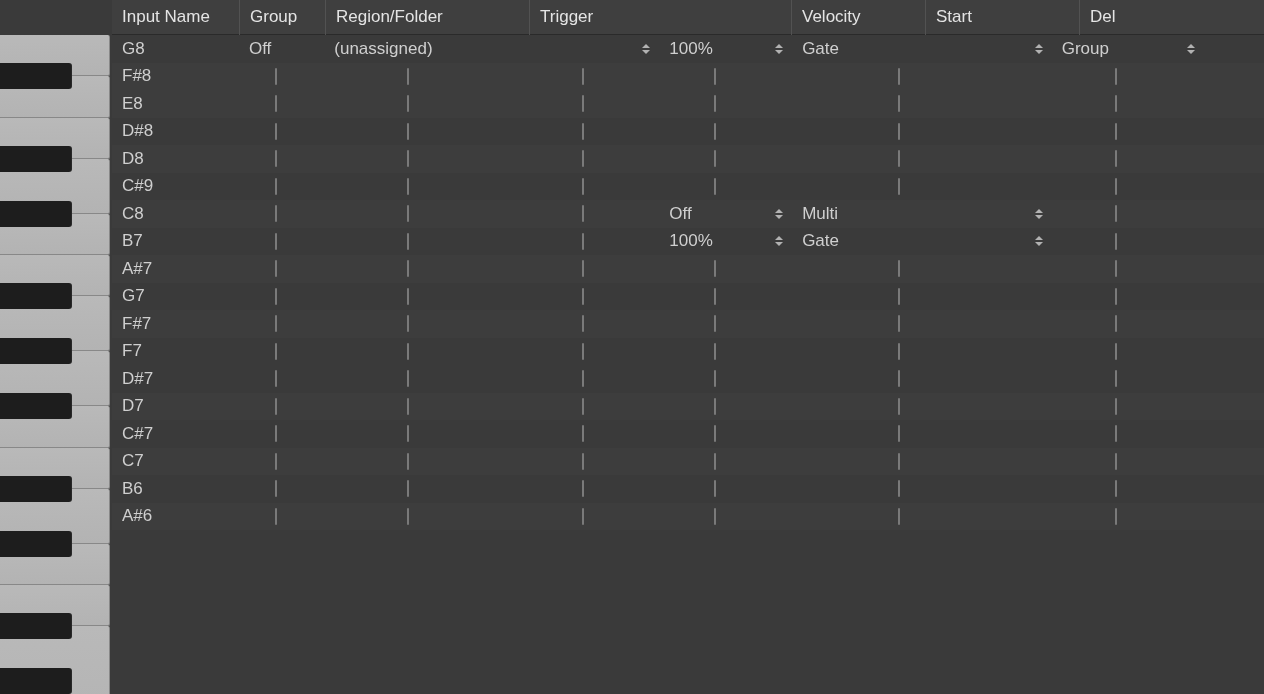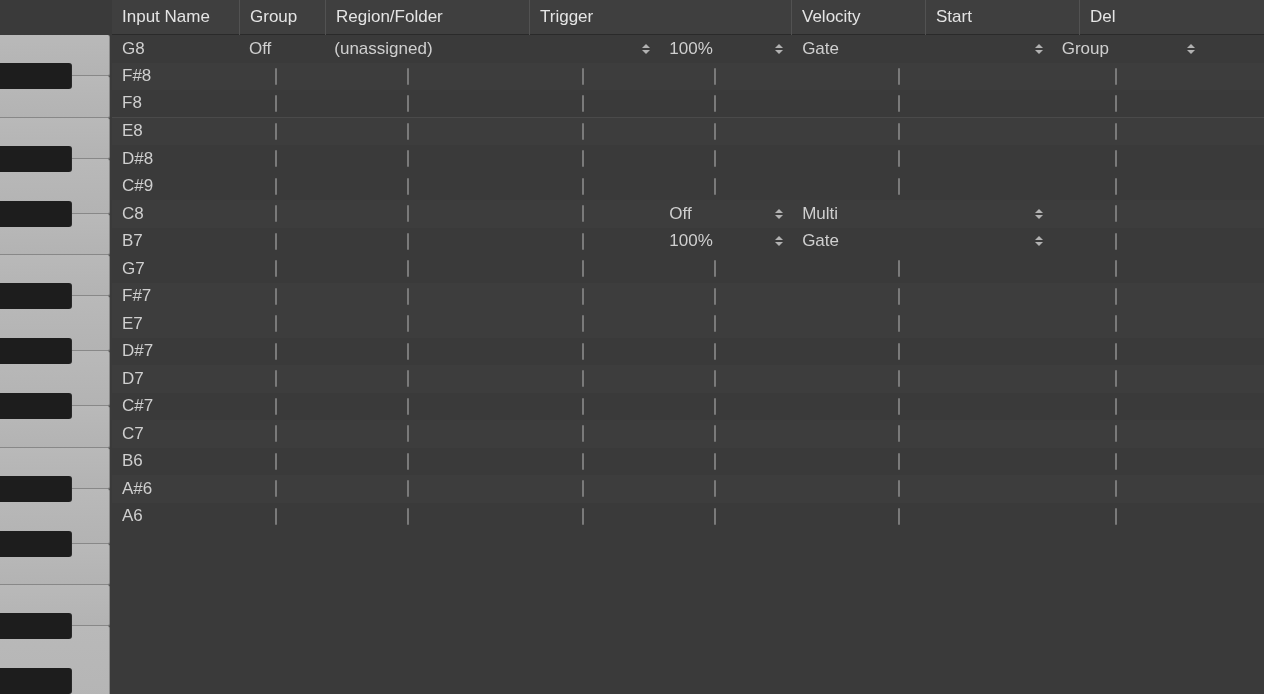--- a/index.html
+++ b/index.html
@@ -224,44 +224,20 @@
             <div class="sep" style="margin-left: 40%;"></div>
           </div>
           <div class="cell c-trigger" style="justify-content: flex-start;">
             <div class="sep" style="margin-left: 40%;"></div>
           </div>
           <div class="cell c-start" style="justify-content: flex-start;">
             <div class="sep" style="margin-left: 40%;"></div>
           </div>
           <div class="cell c-del"></div>
         </div>
-        <div class="row group-sep">
-          <div class="cell c-input">
-            <span>F8</span>
-          </div>
-          <div class="cell c-group" style="justify-content: flex-start;">
-            <div class="sep" style="margin-left: 40%;"></div>
-          </div>
-          <div class="cell c-region" style="justify-content: flex-start;">
-            <div class="sep" style="margin-left: 40%;"></div>
-          </div>
-          <div class="cell c-trans" style="justify-content: flex-start;">
-            <div class="sep" style="margin-left: 40%;"></div>
-          </div>
-          <div class="cell c-velo" style="justify-content: flex-start;">
-            <div class="sep" style="margin-left: 40%;"></div>
-          </div>
-          <div class="cell c-trigger" style="justify-content: flex-start;">
-            <div class="sep" style="margin-left: 40%;"></div>
-          </div>
-          <div class="cell c-start" style="justify-content: flex-start;">
-            <div class="sep" style="margin-left: 40%;"></div>
-          </div>
-          <div class="cell c-del"></div>
-        </div>
         <div class="row alt">
           <div class="cell c-input">
             <span>E8</span>
           </div>
           <div class="cell c-group" style="justify-content: flex-start;">
             <div class="sep" style="margin-left: 40%;"></div>
           </div>
           <div class="cell c-region" style="justify-content: flex-start;">
             <div class="sep" style="margin-left: 40%;"></div>
           </div>
@@ -275,20 +251,44 @@
             <div class="sep" style="margin-left: 40%;"></div>
           </div>
           <div class="cell c-start" style="justify-content: flex-start;">
             <div class="sep" style="margin-left: 40%;"></div>
           </div>
           <div class="cell c-del"></div>
         </div>
         <div class="row">
           <div class="cell c-input">
             <span>D#8</span>
+          </div>
+          <div class="cell c-group" style="justify-content: flex-start;">
+            <div class="sep" style="margin-left: 40%;"></div>
+          </div>
+          <div class="cell c-region" style="justify-content: flex-start;">
+            <div class="sep" style="margin-left: 40%;"></div>
+          </div>
+          <div class="cell c-trans" style="justify-content: flex-start;">
+            <div class="sep" style="margin-left: 40%;"></div>
+          </div>
+          <div class="cell c-velo" style="justify-content: flex-start;">
+            <div class="sep" style="margin-left: 40%;"></div>
+          </div>
+          <div class="cell c-trigger" style="justify-content: flex-start;">
+            <div class="sep" style="margin-left: 40%;"></div>
+          </div>
+          <div class="cell c-start" style="justify-content: flex-start;">
+            <div class="sep" style="margin-left: 40%;"></div>
+          </div>
+          <div class="cell c-del"></div>
+        </div>
+        <div class="row alt">
+          <div class="cell c-input">
+            <span>D8</span>
           </div>
           <div class="cell c-group" style="justify-content: flex-start;">
             <div class="sep" style="margin-left: 40%;"></div>
           </div>
           <div class="cell c-region" style="justify-content: flex-start;">
             <div class="sep" style="margin-left: 40%;"></div>
           </div>
           <div class="cell c-trans" style="justify-content: flex-start;">
             <div class="sep" style="margin-left: 40%;"></div>
           </div>
@@ -372,20 +372,44 @@
           </div>
           <div class="cell c-trigger">
             <span>Gate</span>
             <span class="spinner"></span>
           </div>
           <div class="cell c-start" style="justify-content: flex-start;">
             <div class="sep" style="margin-left: 40%;"></div>
           </div>
           <div class="cell c-del"></div>
         </div>
+        <div class="row alt">
+          <div class="cell c-input">
+            <span>A#7</span>
+          </div>
+          <div class="cell c-group" style="justify-content: flex-start;">
+            <div class="sep" style="margin-left: 40%;"></div>
+          </div>
+          <div class="cell c-region" style="justify-content: flex-start;">
+            <div class="sep" style="margin-left: 40%;"></div>
+          </div>
+          <div class="cell c-trans" style="justify-content: flex-start;">
+            <div class="sep" style="margin-left: 40%;"></div>
+          </div>
+          <div class="cell c-velo" style="justify-content: flex-start;">
+            <div class="sep" style="margin-left: 40%;"></div>
+          </div>
+          <div class="cell c-trigger" style="justify-content: flex-start;">
+            <div class="sep" style="margin-left: 40%;"></div>
+          </div>
+          <div class="cell c-start" style="justify-content: flex-start;">
+            <div class="sep" style="margin-left: 40%;"></div>
+          </div>
+          <div class="cell c-del"></div>
+        </div>
         <div class="row">
           <div class="cell c-input">
             <span>G7</span>
           </div>
           <div class="cell c-group" style="justify-content: flex-start;">
             <div class="sep" style="margin-left: 40%;"></div>
           </div>
           <div class="cell c-region" style="justify-content: flex-start;">
             <div class="sep" style="margin-left: 40%;"></div>
           </div>
@@ -420,23 +444,23 @@
             <div class="sep" style="margin-left: 40%;"></div>
           </div>
           <div class="cell c-trigger" style="justify-content: flex-start;">
             <div class="sep" style="margin-left: 40%;"></div>
           </div>
           <div class="cell c-start" style="justify-content: flex-start;">
             <div class="sep" style="margin-left: 40%;"></div>
           </div>
           <div class="cell c-del"></div>
         </div>
-        <div class="row alt">
-          <div class="cell c-input">
-            <span>E7</span>
+        <div class="row">
+          <div class="cell c-input">
+            <span>F7</span>
           </div>
           <div class="cell c-group" style="justify-content: flex-start;">
             <div class="sep" style="margin-left: 40%;"></div>
           </div>
           <div class="cell c-region" style="justify-content: flex-start;">
             <div class="sep" style="margin-left: 40%;"></div>
           </div>
           <div class="cell c-trans" style="justify-content: flex-start;">
             <div class="sep" style="margin-left: 40%;"></div>
           </div>
@@ -567,44 +591,20 @@
             <div class="sep" style="margin-left: 40%;"></div>
           </div>
           <div class="cell c-start" style="justify-content: flex-start;">
             <div class="sep" style="margin-left: 40%;"></div>
           </div>
           <div class="cell c-del"></div>
         </div>
         <div class="row alt">
           <div class="cell c-input">
             <span>A#6</span>
-          </div>
-          <div class="cell c-group" style="justify-content: flex-start;">
-            <div class="sep" style="margin-left: 40%;"></div>
-          </div>
-          <div class="cell c-region" style="justify-content: flex-start;">
-            <div class="sep" style="margin-left: 40%;"></div>
-          </div>
-          <div class="cell c-trans" style="justify-content: flex-start;">
-            <div class="sep" style="margin-left: 40%;"></div>
-          </div>
-          <div class="cell c-velo" style="justify-content: flex-start;">
-            <div class="sep" style="margin-left: 40%;"></div>
-          </div>
-          <div class="cell c-trigger" style="justify-content: flex-start;">
-            <div class="sep" style="margin-left: 40%;"></div>
-          </div>
-          <div class="cell c-start" style="justify-content: flex-start;">
-            <div class="sep" style="margin-left: 40%;"></div>
-          </div>
-          <div class="cell c-del"></div>
-        </div>
-        <div class="row">
-          <div class="cell c-input">
-            <span>A6</span>
           </div>
           <div class="cell c-group" style="justify-content: flex-start;">
             <div class="sep" style="margin-left: 40%;"></div>
           </div>
           <div class="cell c-region" style="justify-content: flex-start;">
             <div class="sep" style="margin-left: 40%;"></div>
           </div>
           <div class="cell c-trans" style="justify-content: flex-start;">
             <div class="sep" style="margin-left: 40%;"></div>
           </div>

